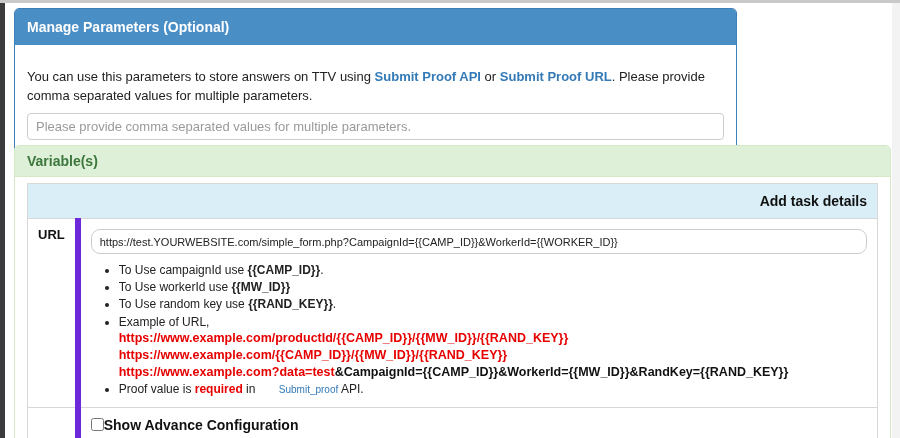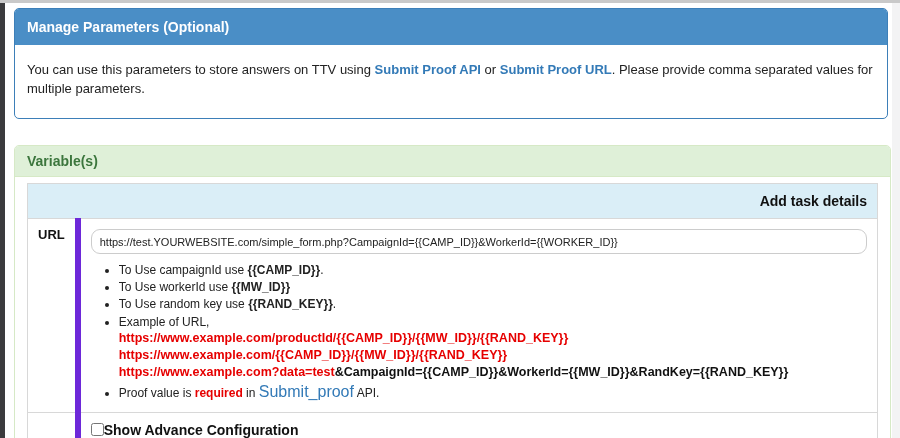--- a/index.html
+++ b/index.html
@@ -13,30 +13,30 @@
   }
   .page { position: relative; width: 900px; height: 438px; background:#fff; }
 
   
   .top-strip  { position: absolute; left: 0; top: 0; width: 900px; height: 3px; background: #c9c9c9; }
   .left-strip { position: absolute; left: 0; top: 3px; width: 5px; height: 435px; background: #3b3b3d; }
   .right-strip{ position: absolute; left: 892px; top: 3px; width: 8px; height: 435px; background: #f3f3f4; }
 
   
   .panel-blue {
-    position: absolute; left: 14px; top: 8px; width: 874px;
+    position: absolute; left: 14px; top: 8px; width: 723px;
     border: 1px solid #3d7fb8; border-radius: 5px;
     background: #fff; overflow: hidden;
   }
   .panel-blue-header {
     background: #4a8ec6; color: #fff;
     font-size: 14px; font-weight: bold;
     padding: 10px 12px;
   }
-  .panel-blue-body { padding: 16px 12px 12px 12px; }
+  .panel-blue-body { padding: 23px 12px 12px 12px; }
   .desc { font-size: 13px; line-height: 1.45; margin: 0 0 7px 0; color: #222; }
   .desc a { color: #337ab7; font-weight: bold; text-decoration: none; }
   .text-input {
     width: 100%; height: 27px;
     border: 1px solid #ccc; border-radius: 4px;
     padding: 4px 8px; font-size: 13px;
     font-family: "Liberation Sans", sans-serif;
     color: #222; outline: none;
   }
   .text-input::placeholder { color: #9a9a9a; }
@@ -85,37 +85,38 @@
   ul.hints {
     margin: 8px 0 0 0; padding-left: 28px;
     font-size: 12px; color: #222; line-height: 1.35;
   }
   ul.hints li { margin-bottom: 1px; }
   .code-b { font-weight: bold; }
   .example-line { font-weight: bold; font-size: 12.5px; line-height: 1.35; }
   .red-part { color: #e60000; }
   .black-part { color: #111; }
   .required-word { color: #e60000; font-weight: bold; }
-  .submit-proof-link { color: #337ab7; font-size: 16px; text-decoration: none; }
+  .submit-proof-link { color: #337ab7; font-size: 10px; text-decoration: none; margin-left: 20px; }
   .adv-row-label { font-weight: bold; font-size: 14px; color: #111; vertical-align: middle; }
   .adv-checkbox { vertical-align: middle; margin: 0; width: 13px; height: 13px; }
   .cell-pad-sm { padding-top: 9px; padding-bottom: 9px; }
 </style>
 </head>
 <body>
 
 <div class="page">
   <div class="top-strip"></div>
   <div class="left-strip"></div>
   <div class="right-strip"></div>
 
   <div class="panel-blue">
     <div class="panel-blue-header">Manage Parameters (Optional)</div>
     <div class="panel-blue-body">
       <p class="desc"><span>You can use this parameters to store answers on TTV using </span><a href="#">Submit Proof API</a><span> or </span><a href="#">Submit Proof URL</a><span>. Please provide comma separated values for multiple parameters.</span></p>
+      <input type="text" class="text-input" placeholder="Please provide comma separated values for multiple parameters." style="">
     </div>
   </div>
 
   <div class="panel-green">
     <div class="panel-green-header">Variable(s)</div>
     <div class="panel-green-body">
       <table class="task-table">
         <tbody>
             <tr>
           <th colspan="2">Add task details</th>

